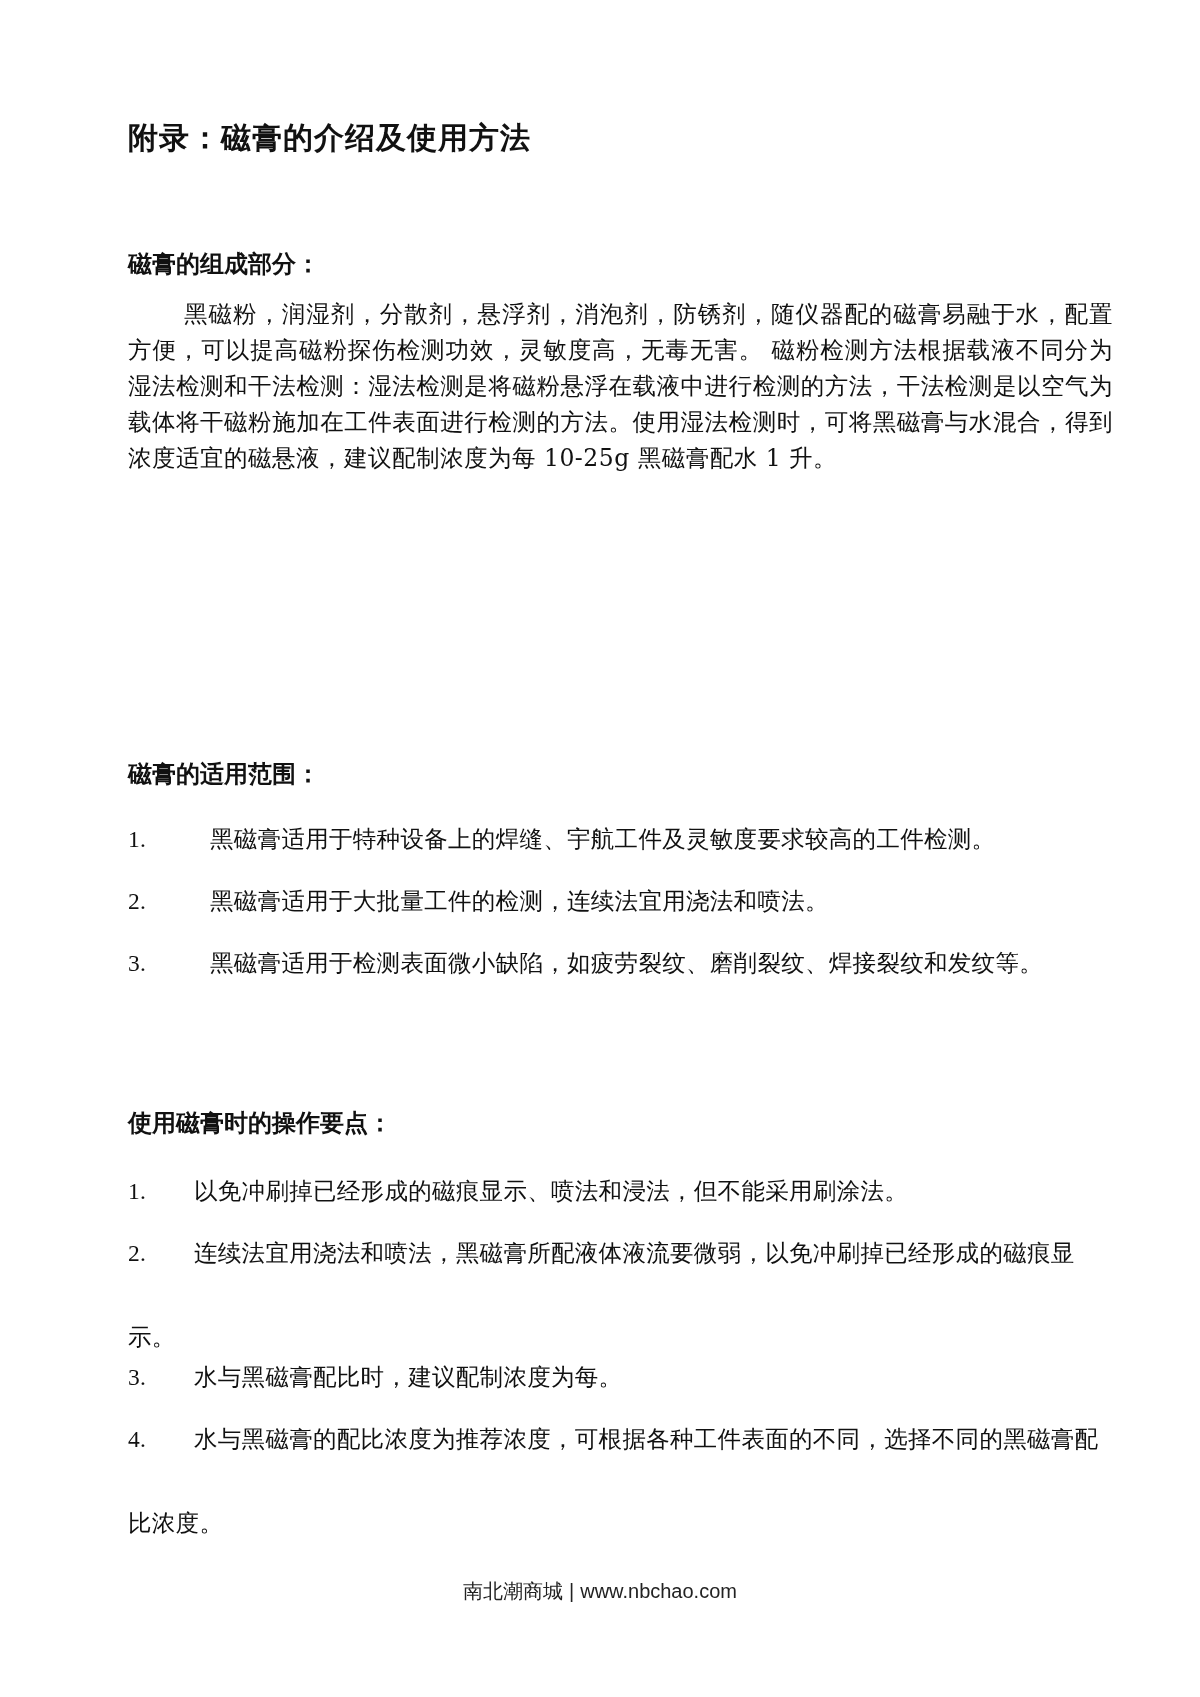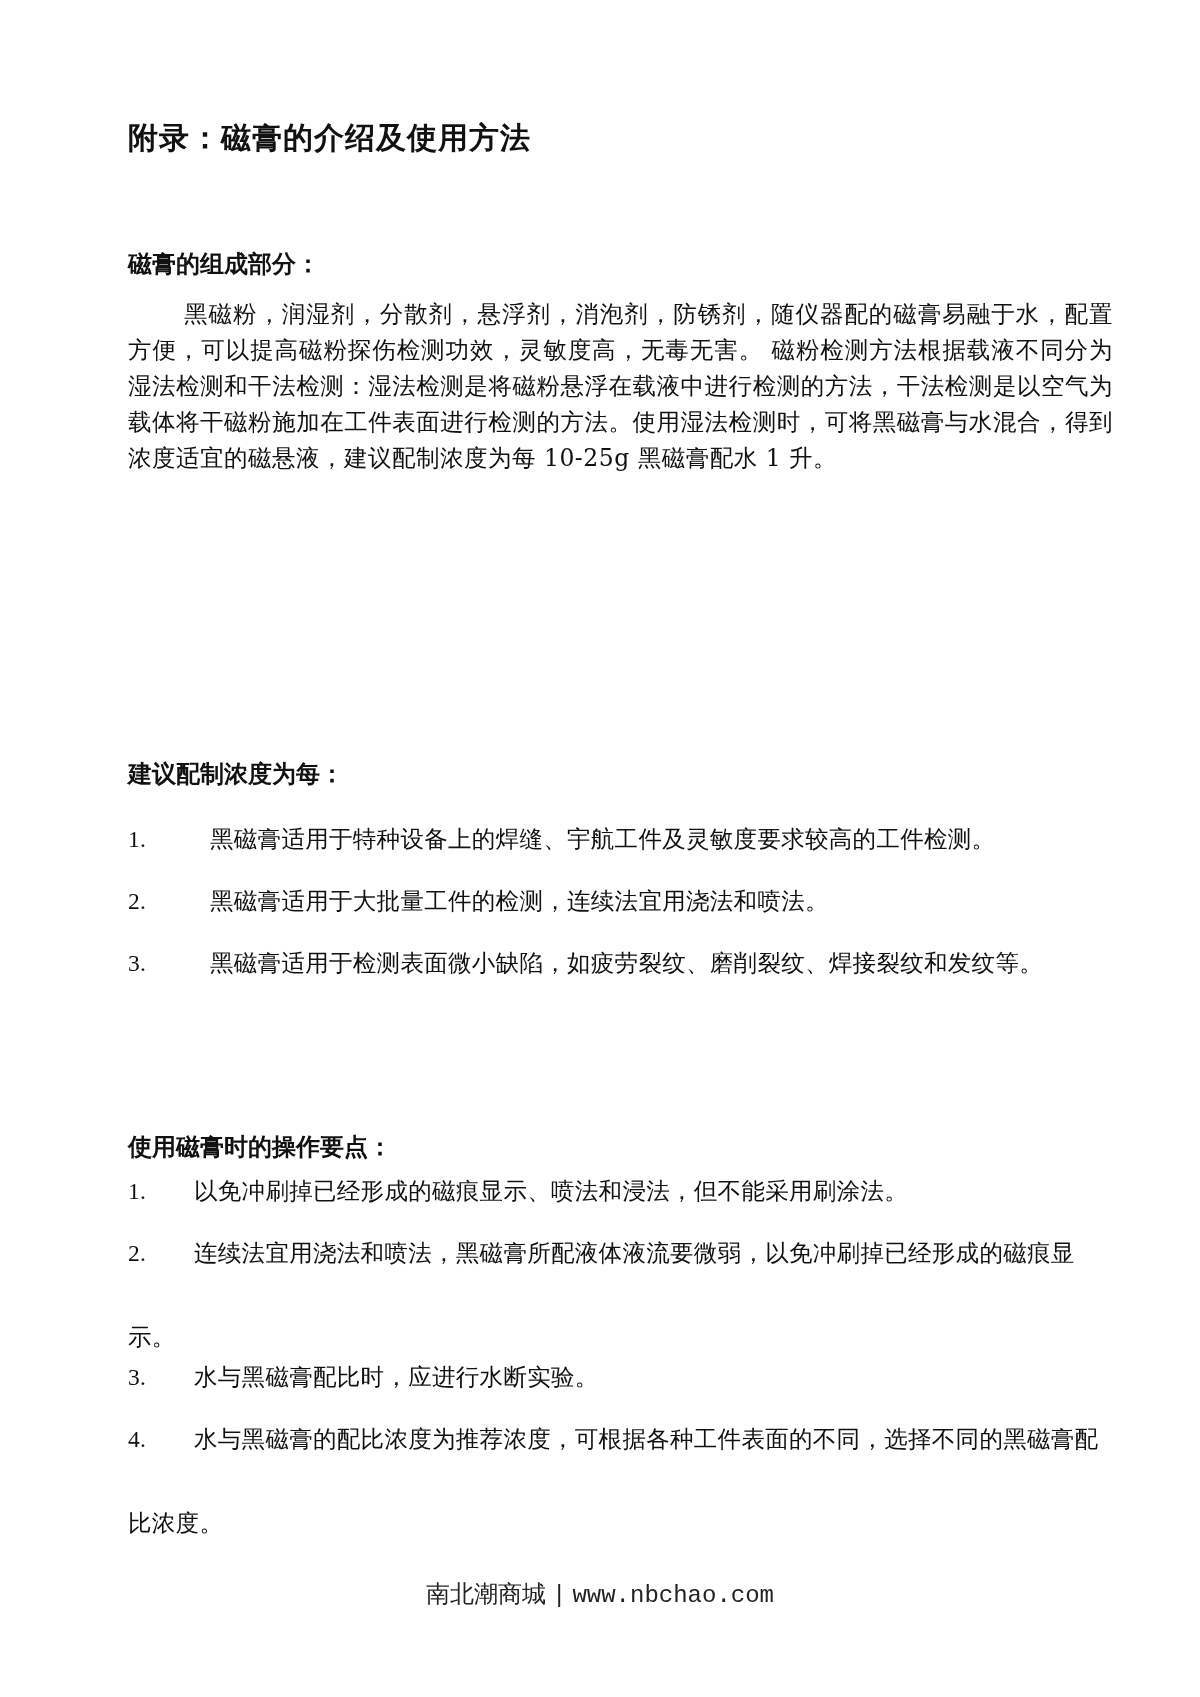--- a/index.html
+++ b/index.html
@@ -9,52 +9,52 @@
   .title { position:absolute; top:118px; left:0; font-size:30px; font-weight:bold;
            font-family:Liberation Sans, sans-serif; letter-spacing:1px; white-space:nowrap; }
   .h { position:absolute; left:0; font-size:24px; font-weight:bold;
        font-family:Liberation Mono, monospace; white-space:nowrap; }
   .para { position:absolute; left:0; width:985px; font-size:23.5px; line-height:36px;
           text-align:justify; text-indent:56px; letter-spacing:0.5px; }
   .item { position:absolute; left:0; width:985px; font-size:23.5px; line-height:84px; letter-spacing:0.3px; }
   .item .num { display:inline-block; width:66px; font-family:"Liberation Serif",serif; }
   .item.wide .num { width:82px; }
   .footer { position:absolute; top:1578px; left:0; width:1200px; text-align:center;
-            font-size:24px; font-family:Liberation Mono, monospace; color:#222; }
+            font-size:20px; font-family:Liberation Sans, sans-serif; color:#222; }
   .footer .sep { margin:0 6px; }
 </style>
 </head>
 <body>
 
 <div class="page">
   <div class="title">附录：磁膏的介绍及使用方法</div>
 
   <div class="h" style="top:248px">磁膏的组成部分：</div>
   <div class="para" style="top:296px">黑磁粉，润湿剂，分散剂，悬浮剂，消泡剂，防锈剂，随仪器配的磁膏易融于水，配置方便，可以提高磁粉探伤检测功效，灵敏度高，无毒无害。 磁粉检测方法根据载液不同分为湿法检测和干法检测：湿法检测是将磁粉悬浮在载液中进行检测的方法，干法检测是以空气为载体将干磁粉施加在工件表面进行检测的方法。使用湿法检测时，可将黑磁膏与水混合，得到浓度适宜的磁悬液，建议配制浓度为每 10-25g 黑磁膏配水 1 升。</div>
 
-  <div class="h" style="top:758px">建议配制浓度为每：</div>
+  <div class="h" style="top:758px">磁膏的适用范围：</div>
   <div class="item wide" style="top:797px">
     <span class="num">1.</span><span>黑磁膏适用于特种设备上的焊缝、宇航工件及灵敏度要求较高的工件检测。</span>
   </div>
   <div class="item wide" style="top:859px">
     <span class="num">2.</span><span>黑磁膏适用于大批量工件的检测，连续法宜用浇法和喷法。</span>
   </div>
   <div class="item wide" style="top:921px">
     <span class="num">3.</span><span>黑磁膏适用于检测表面微小缺陷，如疲劳裂纹、磨削裂纹、焊接裂纹和发纹等。</span>
   </div>
 
-  <div class="h" style="top:1131px">使用磁膏时的操作要点：</div>
+  <div class="h" style="top:1107px">使用磁膏时的操作要点：</div>
   <div class="item" style="top:1149px">
     <span class="num">1.</span><span>以免冲刷掉已经形成的磁痕显示、喷法和浸法，但不能采用刷涂法。</span>
   </div>
   <div class="item" style="top:1211px">
     <span class="num">2.</span><span>连续法宜用浇法和喷法，黑磁膏所配液体液流要微弱，以免冲刷掉已经形成的磁痕显示。</span>
   </div>
   <div class="item" style="top:1335px">
-    <span class="num">3.</span><span>水与黑磁膏配比时，应进行水断实验。</span>
+    <span class="num">3.</span><span>水与黑磁膏配比时，建议配制浓度为每。</span>
   </div>
   <div class="item" style="top:1397px">
     <span class="num">4.</span><span>水与黑磁膏的配比浓度为推荐浓度，可根据各种工件表面的不同，选择不同的黑磁膏配比浓度。</span>
   </div>
 </div>
 
 <div class="footer">
   <span>南北潮商城</span><span class="sep">|</span><span>www.nbchao.com</span>
 </div>
 

